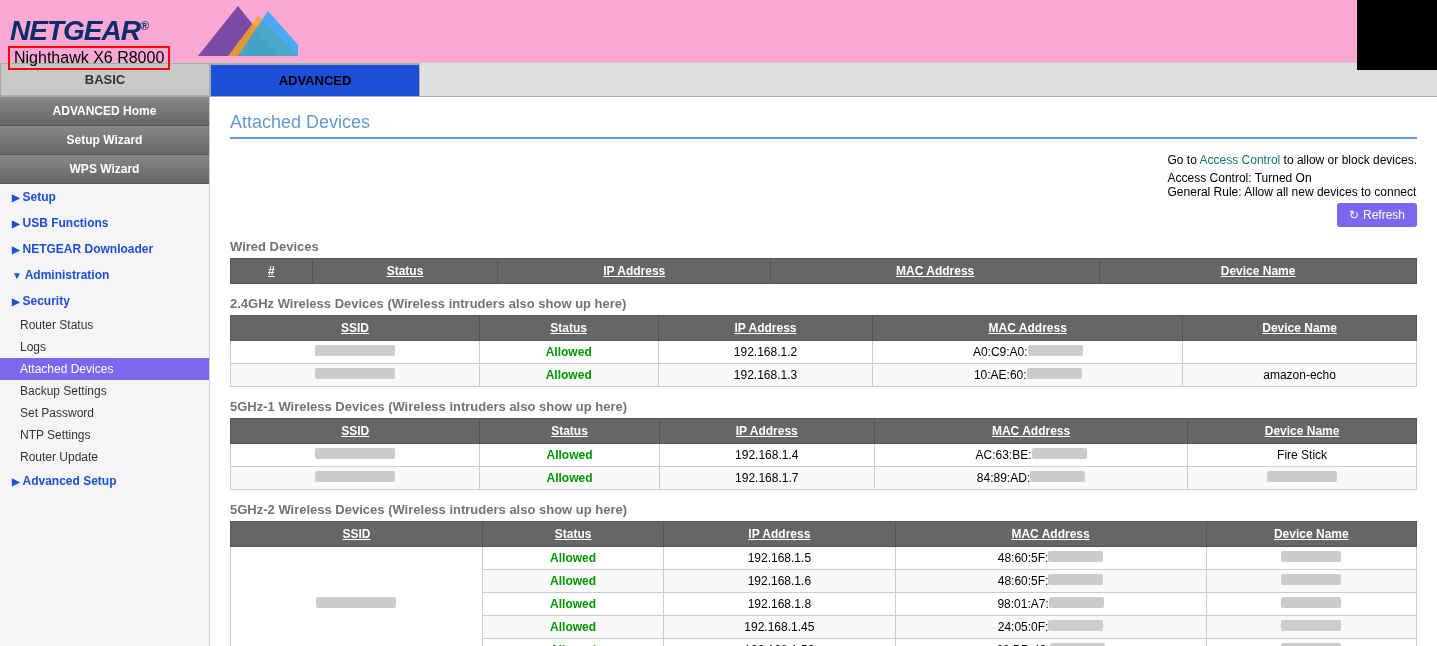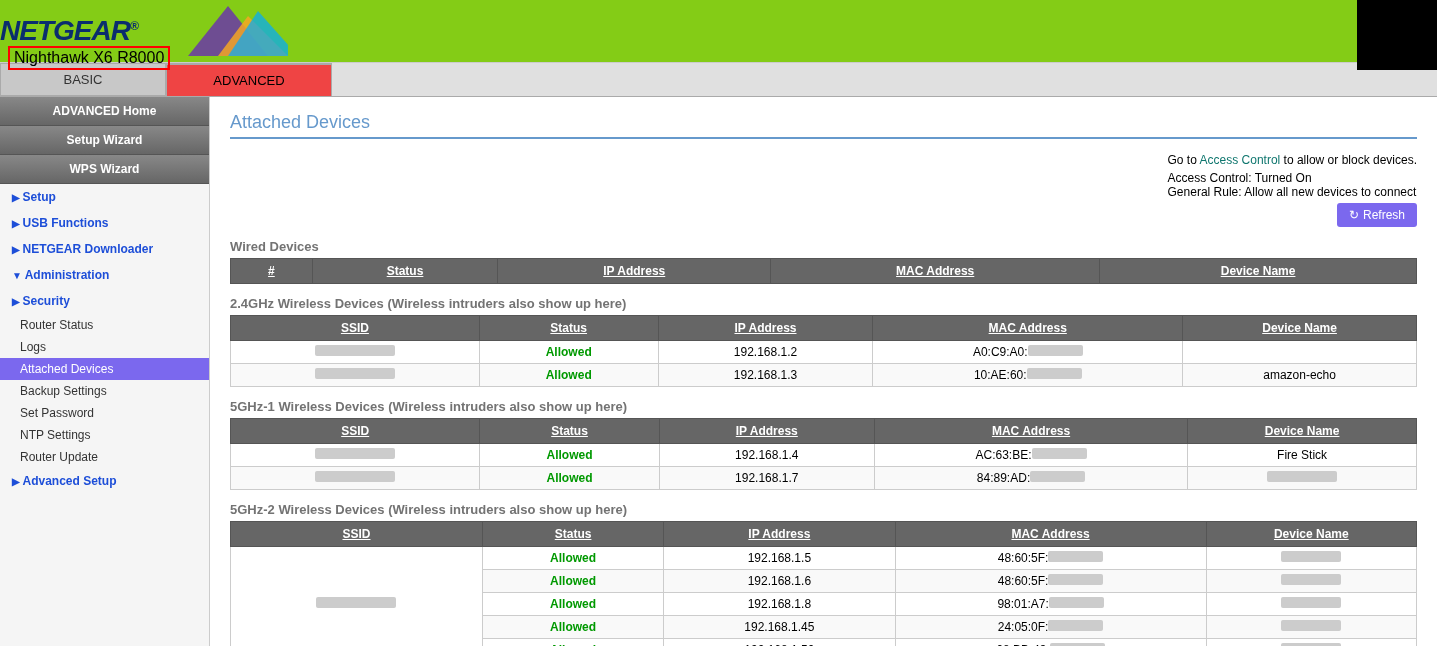--- a/index.html
+++ b/index.html
@@ -1,30 +1,30 @@
 <!DOCTYPE html>
 <html><head>
   <meta charset="utf-8">
   <style>
     * { margin: 0; padding: 0; box-sizing: border-box; }
     body { font-family: Arial, sans-serif; font-size: 12px; background: #fff; width: 1437px; }
 
     
-    #header { display: flex; align-items: center; background: #84cc16; padding: 6px 0; border-bottom: 1px solid #ccc; position: relative; }
+    #header { display: flex; align-items: center; background: #f9a8d4; padding: 6px 10px; border-bottom: 1px solid #ccc; position: relative; }
     #netgear-logo { font-size: 28px; font-weight: 900; color: #0a2d6e; letter-spacing: -1px; font-style: italic; }
     #netgear-logo sup { font-size: 12px; vertical-align: super; }
     #logo-triangle { width: 120px; height: 50px; margin-left: 30px; }
     #model-name { position: absolute; left: 8px; top: 46px; font-size: 16px; font-weight: normal; border: 2px solid red; padding: 1px 4px; }
     #black-box { position: absolute; right: 0; top: 0; width: 80px; height: 70px; background: #000; }
 
     
     #tab-bar { display: flex; background: #e0e0e0; border-bottom: 1px solid #aaa; height: 34px; }
-    .tab { display: flex; align-items: center; justify-content: center; width: 166px; font-size: 13px; font-weight: normal; cursor: pointer; border: 1px solid #aaa; }
+    .tab { display: flex; align-items: center; justify-content: center; width: 210px; font-size: 13px; font-weight: bold; cursor: pointer; border: 1px solid #aaa; }
     .tab.inactive { background: #c8c8c8; color: #333; }
-    .tab.active { background: #ef4444; color: #000; border-bottom: none; border-top: 2px solid #aaa; }
+    .tab.active { background: #1d4ed8; color: #000; border-bottom: none; border-top: 2px solid #aaa; }
 
     
     #main { display: flex; }
 
     
     #sidebar { width: 210px; min-width: 210px; background: #f5f5f5; border-right: 1px solid #ccc; padding-bottom: 20px; }
     .sidebar-btn { display: block; width: 100%; padding: 7px 12px; background: linear-gradient(to bottom, #888, #666); color: #fff; font-size: 12px; font-weight: bold; text-align: center; border: none; border-bottom: 1px solid #555; cursor: pointer; }
     .sidebar-section { padding: 6px 12px; font-size: 12px; font-weight: bold; color: #1d4ed8; cursor: pointer; }
     .sidebar-section::before { content: "▶ "; font-size: 10px; }
     .sidebar-section.expanded::before { content: "▼ "; font-size: 10px; }

